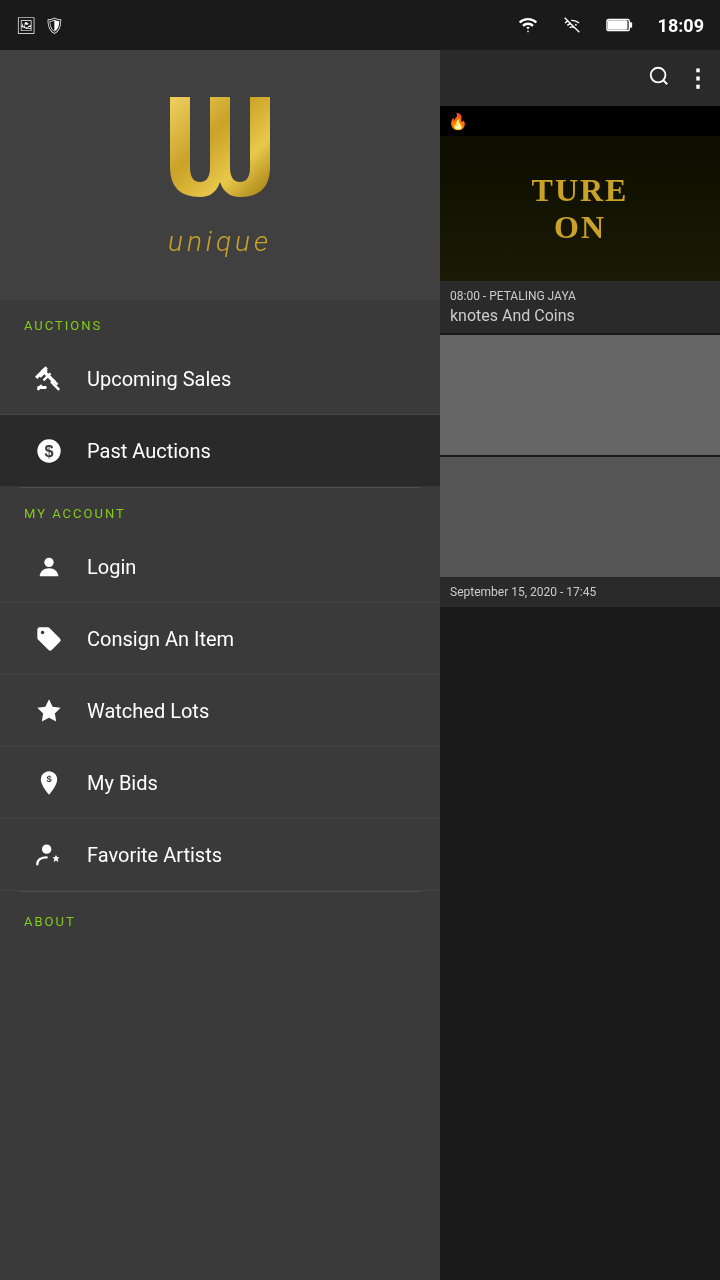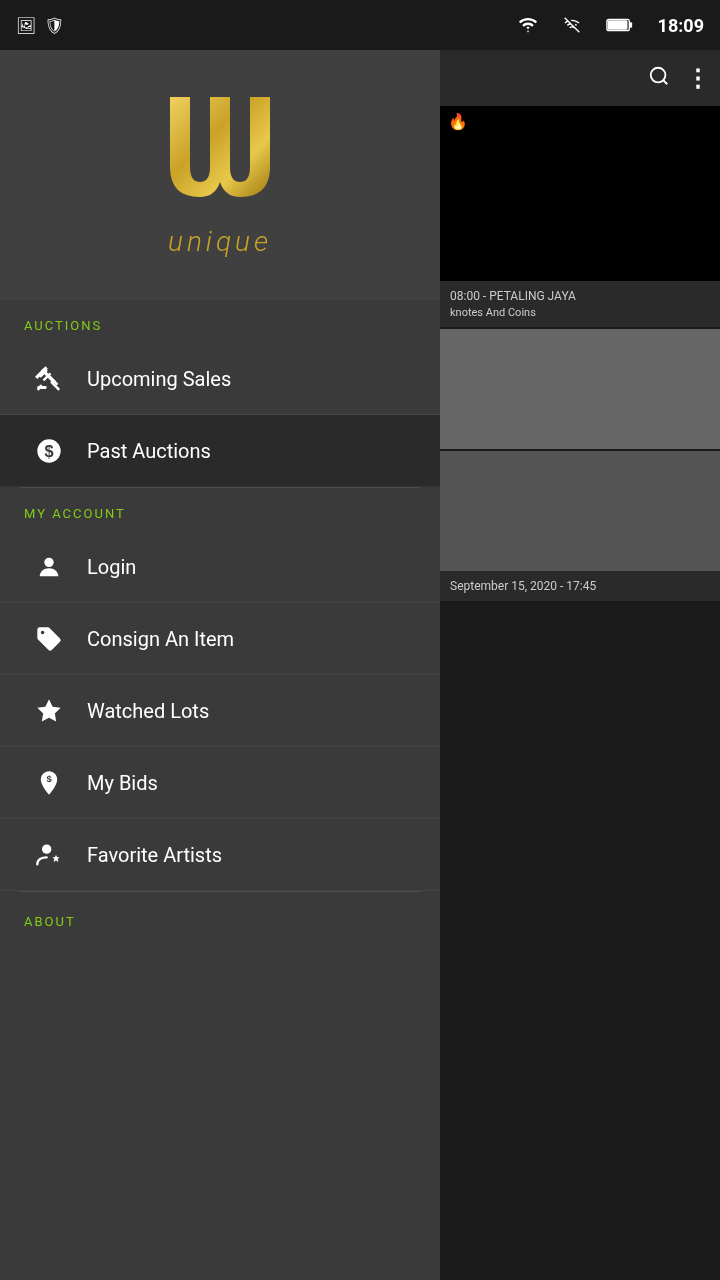--- a/index.html
+++ b/index.html
@@ -203,21 +203,21 @@
     .card-info {
       padding: 8px 10px;
       background: #2a2a2a;
     }
     .card-time {
       color: #ccc;
       font-size: 12px;
     }
     .card-title {
       color: #ccc;
-      font-size: 11px;
+      font-size: 16px;
       margin-top: 3px;
     }
 
     
     .auction-card-2 .card-image-area {
       background: #555;
       height: 120px;
     }
 
     
@@ -413,20 +413,24 @@
       </span>
       <span class="top-bar-icon" style="font-size:24px;color:white;font-weight:bold;">⋮</span>
     </div>
 
     <div class="auction-card auction-card-1">
       <div class="card-image-area">
         <div class="auction1-content">
           <div class="auction1-top">
             <span class="auction1-flame">🔥</span>
           </div>
+          <div class="auction1-body" style="background:linear-gradient(180deg,#0d0d00 0%,#1a1a05 100%);">
+            <div style="color:#c9a227;font-size:32px;font-weight:bold;font-family:serif;letter-spacing:2px;">TURE</div>
+            <div style="color:#c9a227;font-size:32px;font-weight:bold;font-family:serif;letter-spacing:2px;">ON</div>
+          </div>
         </div>
       </div>
       <div class="card-info">
         <div class="card-time">08:00 - PETALING JAYA</div>
         <div class="card-title">knotes And Coins</div>
       </div>
     </div>
 
     <div class="auction-card auction-card-2">
       <div class="card-image-area">

